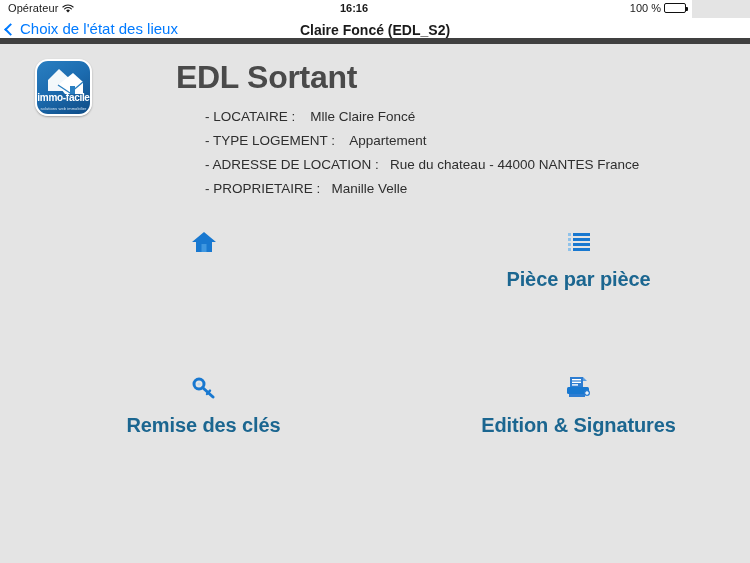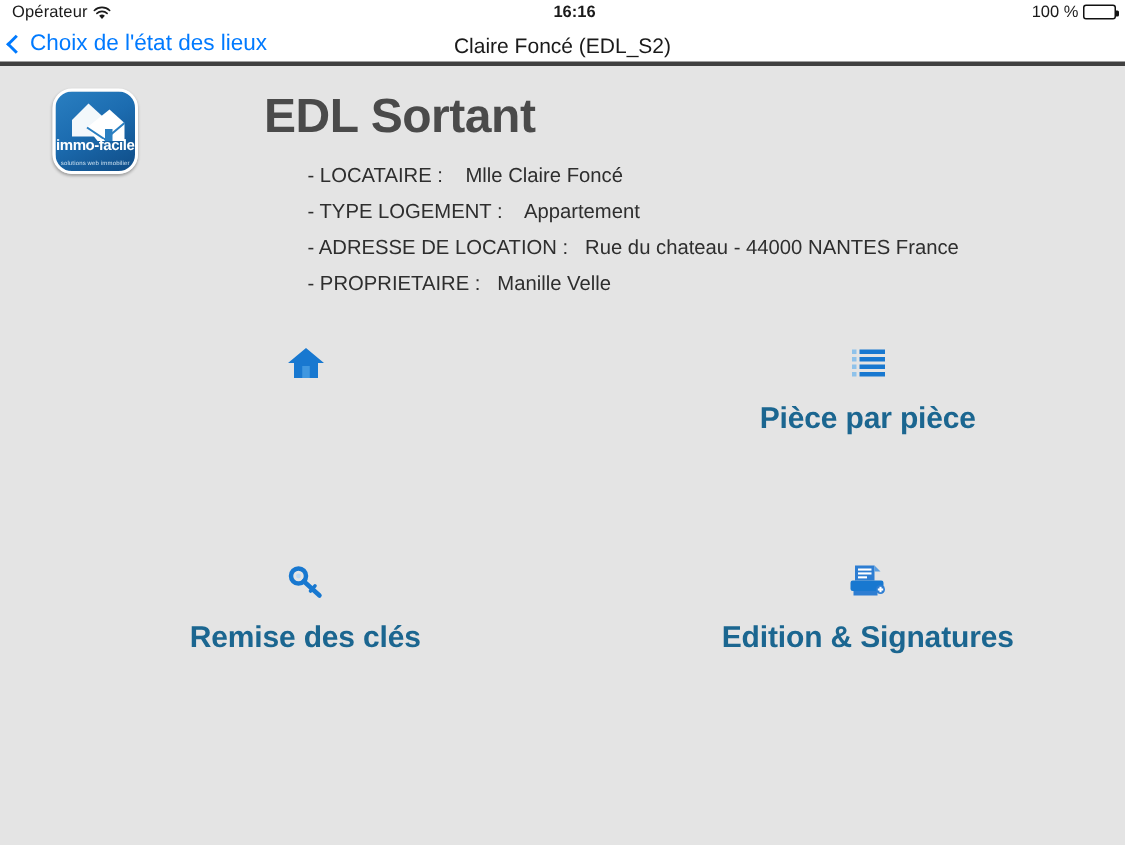--- a/index.html
+++ b/index.html
@@ -6,21 +6,21 @@
   html, body {
     width: 750px; height: 563px;
     background: #e4e4e4;
     font-family: "Liberation Sans", sans-serif;
     overflow: hidden;
   }
 
   
   .status-bar {
     position: absolute; top: 0; left: 0;
-    width: 750px; height: 18px;
+    width: 692px; height: 18px;
     background: #ffffff;
     display: flex; align-items: center;
     font-size: 11px; color: #1a1a1a;
   }
   .status-left {
     position: absolute; left: 8px; top: 2px;
     display: flex; align-items: center; gap: 4px;
   }
   .status-carrier { font-size: 11px; letter-spacing: 0.1px; }
   .wifi-icon { display: inline-block; width: 12px; height: 10px; position: relative; top: 1px; }
@@ -42,36 +42,36 @@
     content: ""; position: absolute; right: -3px; top: 3px;
     width: 2px; height: 4px; background: #111; border-radius: 0 1px 1px 0;
   }
   .battery-fill { height: 100%; background: #111; border-radius: 1px; }
 
   
   .nav-bar {
     position: absolute; top: 18px; left: 0;
     width: 750px; height: 26px;
     background: #ffffff;
-    border-bottom: 3px solid #404040;
+    border-bottom: 6px solid #404040;
   }
   .nav-back {
     position: absolute; left: 6px; top: 2px;
     display: flex; align-items: center; gap: 3px;
     color: #007aff; font-size: 15px; cursor: pointer;
   }
   .chevron-left {
     display: inline-block; width: 9px; height: 9px;
     border-left: 2px solid #007aff; border-bottom: 2px solid #007aff;
     transform: rotate(45deg); margin-right: 2px; margin-top: 1px;
   }
   .nav-title {
     position: absolute; left: 0; right: 0; top: 4px;
     text-align: center;
-    font-size: 14px; color: #1a1a1a; font-weight: normal;
+    font-size: 14px; color: #1a1a1a; font-weight: bold;
   }
 
   
   .content { position: absolute; top: 45px; left: 16px; width: 750px; height: 518px; background: #e4e4e4; }
 
   
   .logo {
     position: absolute; left: 19px; top: 14px;
     width: 57px; height: 57px; border-radius: 13px;
     background: linear-gradient(150deg, #2a7fc1 0%, #1c6cb0 45%, #0f4c86 100%);

